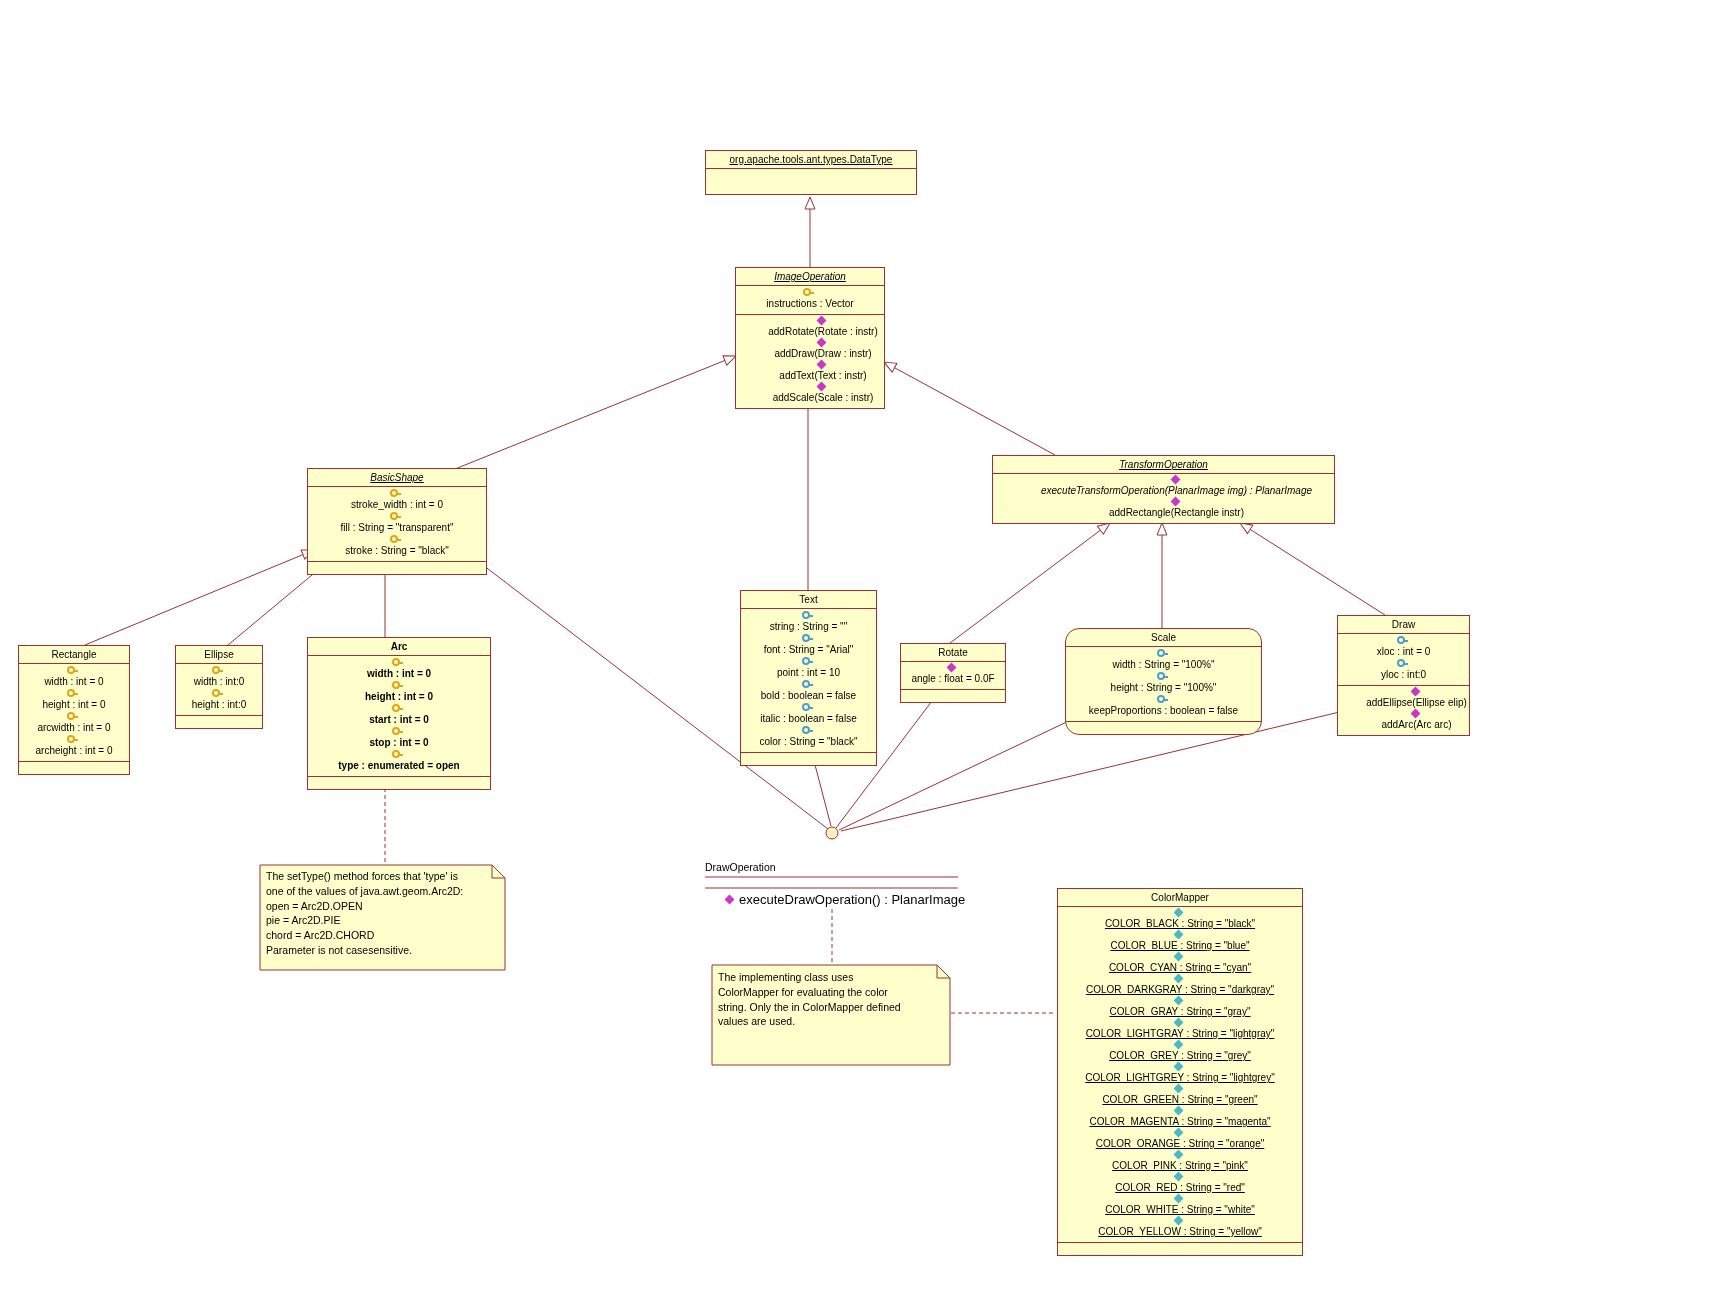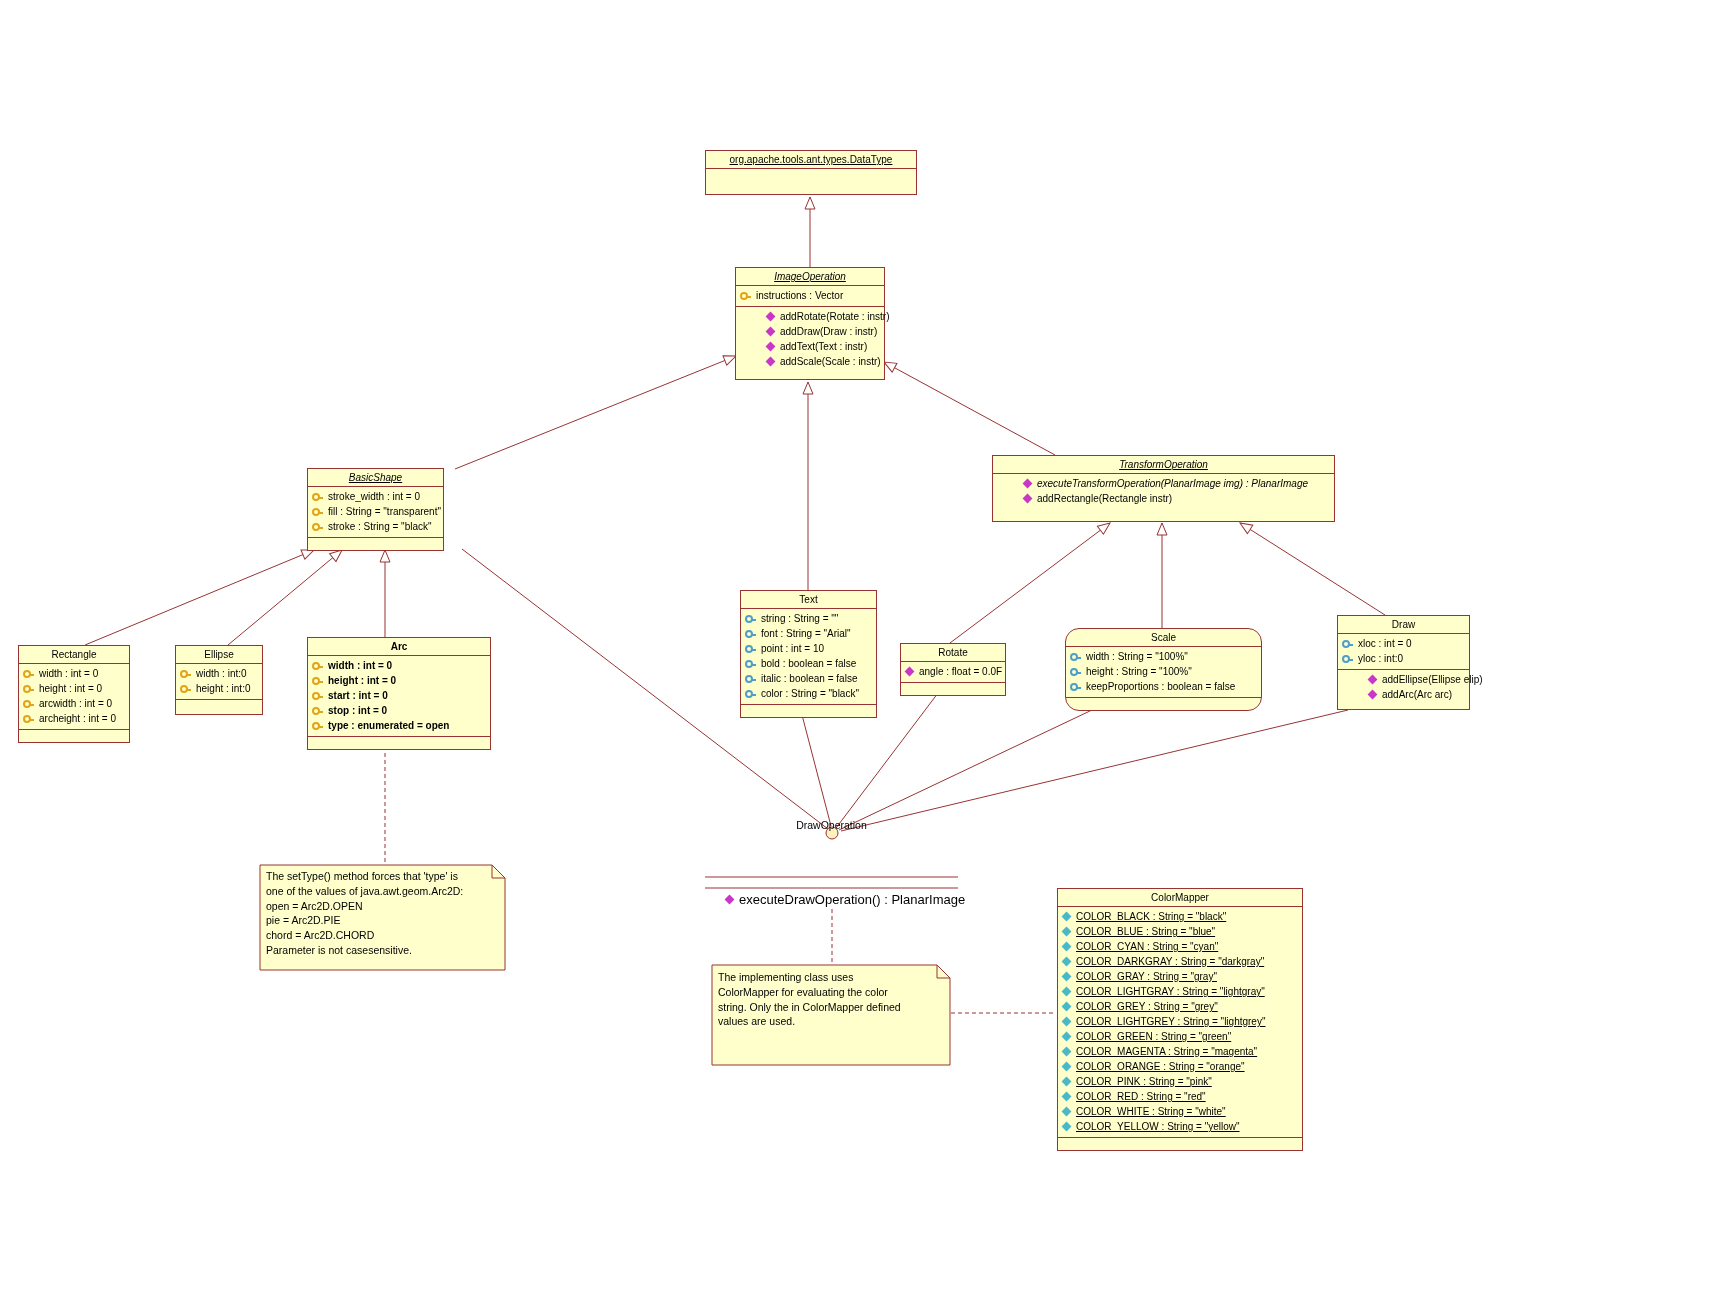--- a/index.html
+++ b/index.html
@@ -16,56 +16,56 @@
     position:absolute; background:#FFFFCC; border:1px solid #993333;
     display:flex; flex-direction:column; font-size:10px;
   }
   .cls-box > :last-child { flex:1 0 auto;padding-left:28px; }
   .cls-title {
     text-align:center; padding:2px 3px 1px; line-height:14px;
     white-space:nowrap; overflow:hidden;
   }
   .cls-sec { border-top:1px solid #993333; padding:2px 2px 3px; }
   .sec-empty { min-height:13px; padding:0; }
-  .member { display:flex; align-items:center; line-height:15px; white-space:nowrap; }
+  .member { display:flex; align-items:center; line-height:15px; white-space:nowrap;flex-direction:column; }
   .it { font-style:italic; }
   .ul { text-decoration:underline; }
 
   
   .ic { display:inline-block; flex:0 0 auto; position:relative; }
   .ic-key, .ic-bluekey { width:8px; height:8px; border-radius:50%; margin:0 8px 0 2px; }
   .ic-key  { border:2px solid #E2A418; }
   .ic-key::after  { content:""; position:absolute; right:-5px; top:2px; width:5px; height:2px; background:#E2A418; }
   .ic-bluekey { border:2px solid #4D9ECC; }
   .ic-bluekey::after { content:""; position:absolute; right:-5px; top:2px; width:5px; height:2px; background:#4D9ECC; }
   .ic-diamond, .ic-cyandiamond { width:7px; height:7px; transform:rotate(45deg); margin:0 6px 0 3px; }
   .ic-diamond { background:#C837C8; }
   .ic-cyandiamond { background:#49B8C8; }
 
   
   #cls-datatype           { left:705px;  top:150px; width:212px; min-height:45px; }
   #cls-imageoperation     { left:735px;  top:267px; width:150px; min-height:113px; }
-  #cls-basicshape         { left:307px;  top:468px; width:137px; min-height:80px; }
+  #cls-basicshape         { left:307px;  top:468px; width:180px; min-height:80px; }
   #cls-transformoperation { left:992px;  top:455px; width:343px; min-height:67px; }
   #cls-rectangle          { left:18px;   top:645px; width:112px; min-height:95px; }
   #cls-ellipse            { left:175px;  top:645px; width:88px;  min-height:70px; }
   #cls-arc                { left:307px;  top:637px; width:184px; min-height:108px;font-weight:bold; }
   #cls-text               { left:740px;  top:590px; width:137px; min-height:125px; }
   #cls-rotate             { left:900px;  top:643px; width:106px; min-height:47px; }
   #cls-scale              { left:1065px; top:628px; width:197px; min-height:82px;border-radius:14px; }
   #cls-draw               { left:1337px; top:615px; width:133px; min-height:95px; }
   #cls-colormapper        { left:1057px; top:888px; width:246px; min-height:260px; }
 
   
   .note-text { position:absolute; font-size:10.5px; line-height:14.8px; white-space:pre-line; }
   #note-arc-text         { left:266px; top:869px; width:236px; }
   #note-colormapper-text { left:718px; top:970px; width:228px; }
 
   
-  #drawop-label { position:absolute; left:705px; top:818px; width:253px; text-align:center; font-size:10.5px; line-height:14px; }
+  #drawop-label { position:absolute; left:705px; top:860px; width:253px; font-size:10.5px; line-height:14px; }
   #drawop-op    { position:absolute; left:723px; top:892px; display:flex; align-items:center; font-size:13px; line-height:15px; white-space:nowrap; }
 </style>
 </head>
 <body>
 
 <div id="canvas">
 
   <svg id="connector-layer" width="1713" height="1314">
     <defs>
       <marker id="tri" markerWidth="16" markerHeight="14" refX="13" refY="6" orient="auto" markerUnits="userSpaceOnUse">

